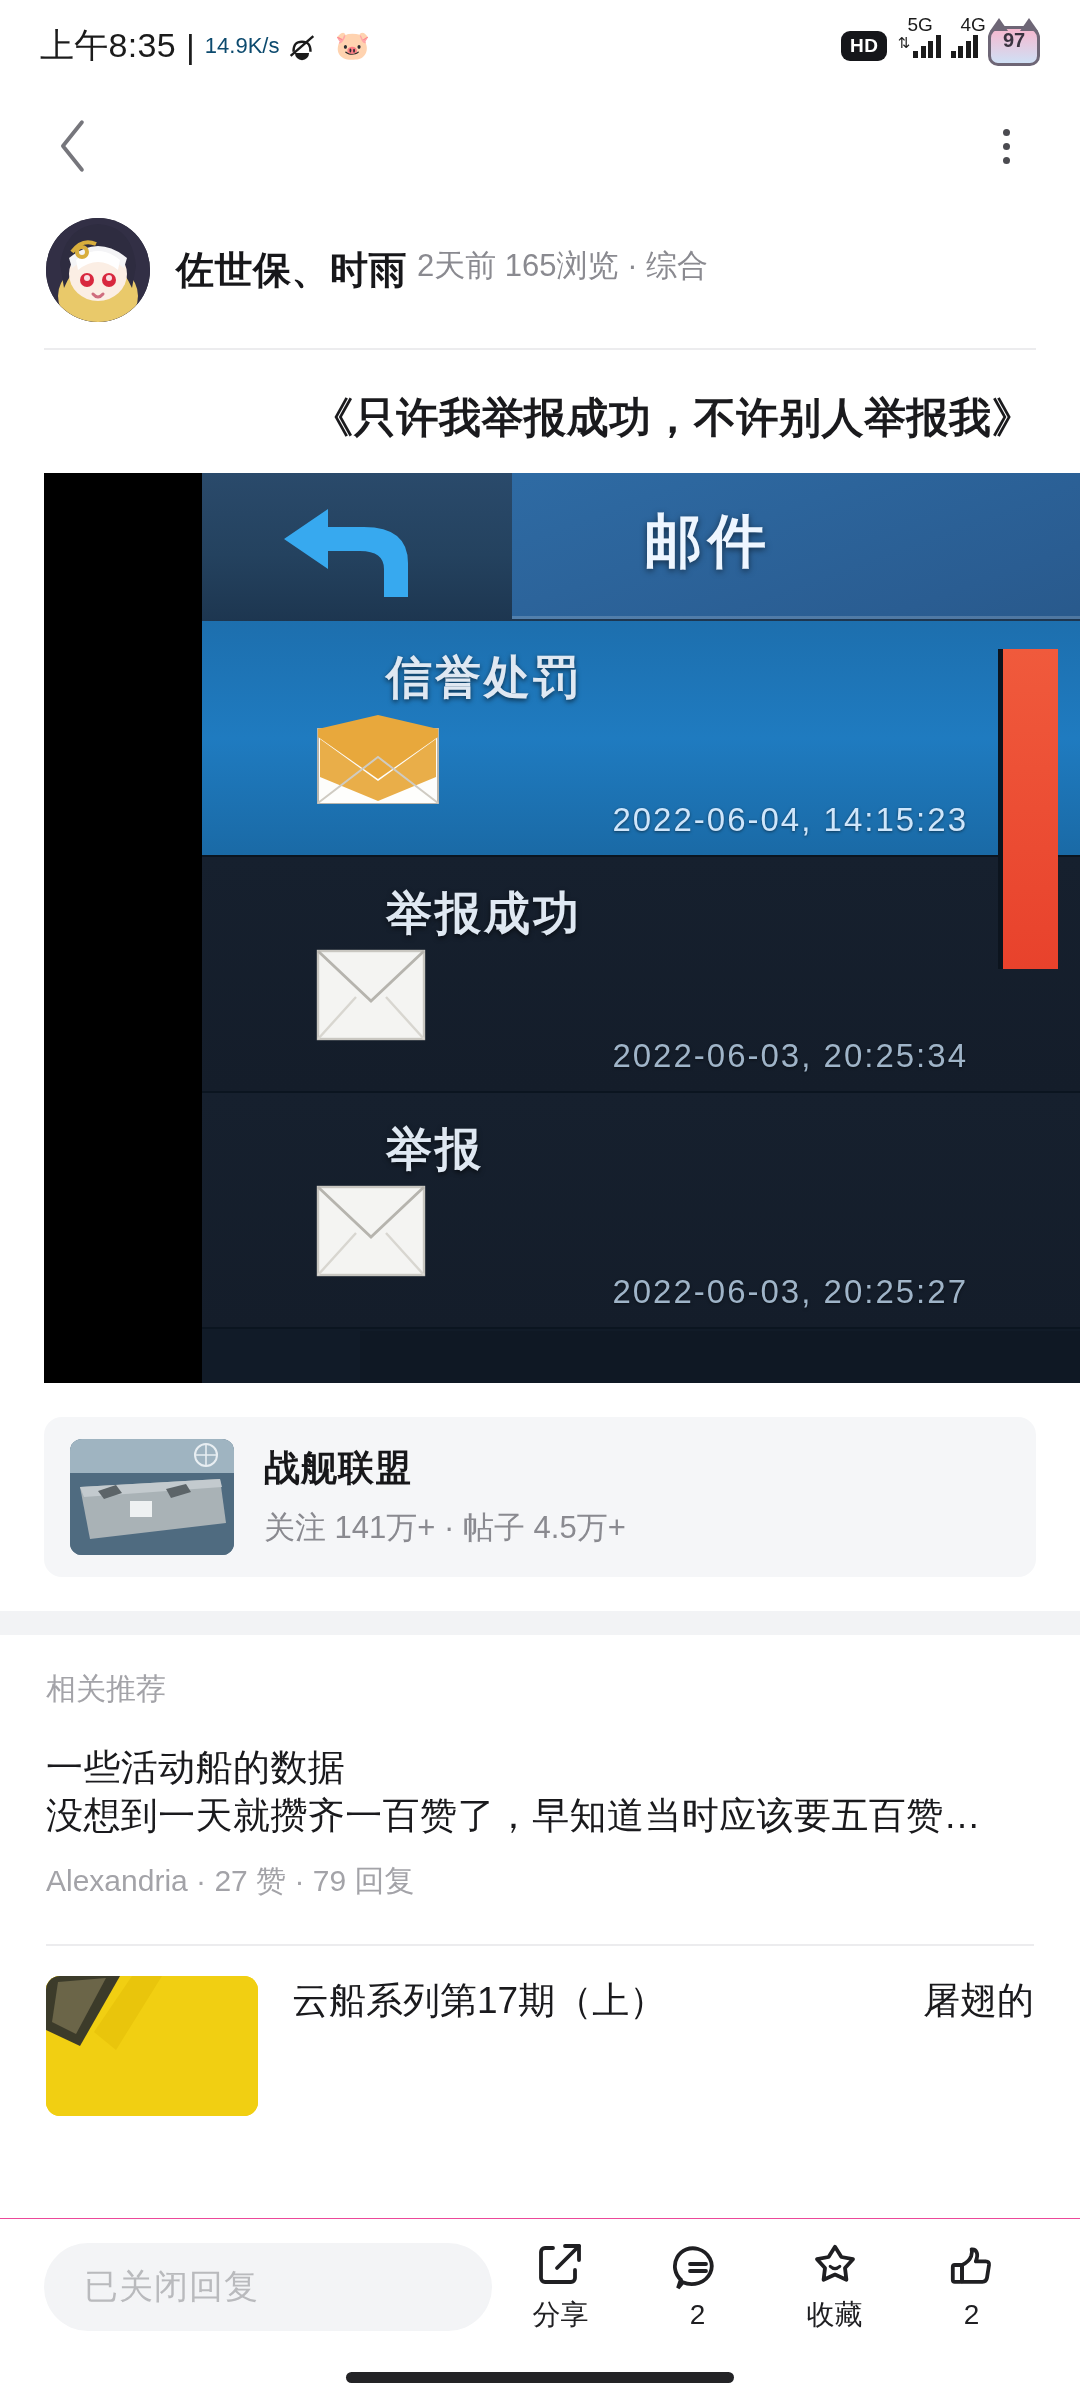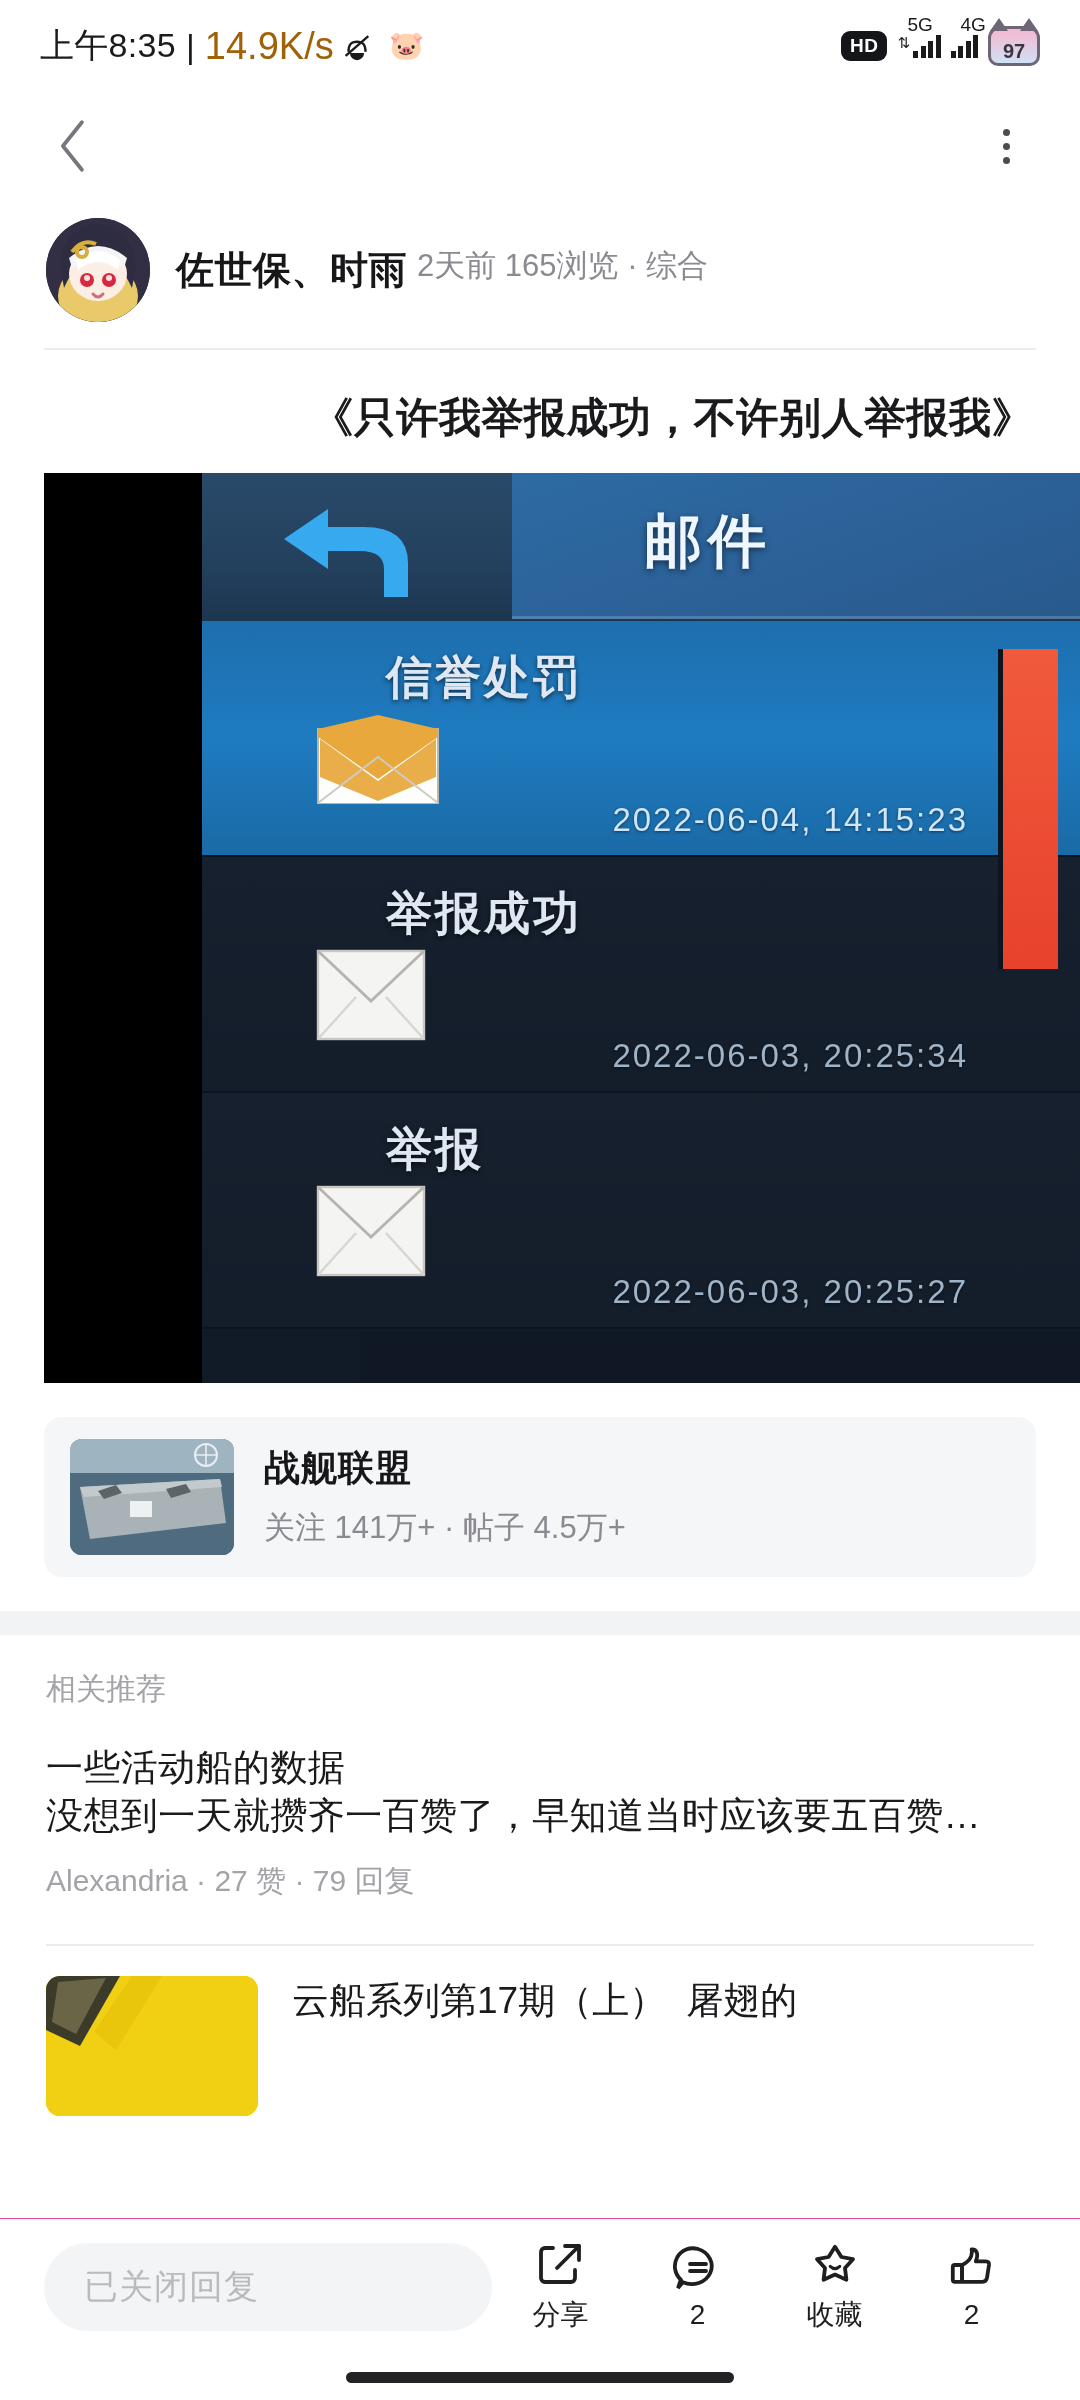--- a/index.html
+++ b/index.html
@@ -8,34 +8,34 @@
     font-family:"Liberation Sans","DejaVu Sans",sans-serif;
     background:#ffffff; overflow:hidden;
   }
   .screen { position:relative; width:1080px; height:2400px; background:#fff; display:flex; flex-direction:column; }
 
   
   .statusbar { height:92px; flex:0 0 92px; display:flex; align-items:center; justify-content:space-between; padding:16px 40px; }
   .sb-left { display:flex; align-items:center; gap:0px; }
   .sb-time { font-size:34px; color:#1b1b1b; font-weight:500; letter-spacing:.3px; }
   .sb-sep { font-size:34px; color:#1b1b1b; margin:0 10px; }
-  .sb-speed { font-size:38px; color:#a16207; font-weight:500; }
+  .sb-speed { font-size:22px; color:#0c4a6e; font-weight:500; }
   .sb-silent { margin-left:6px; display:inline-flex; align-items:center; }
   .sb-emoji { margin-left:16px; font-size:28px; line-height:1; }
   .sb-right { display:flex; align-items:center; gap:10px; }
   .hd-badge { background:#15161a; color:#fff; font-size:19px; font-weight:700; border-radius:9px; padding:4px 9px; letter-spacing:.5px; }
   .sig { display:flex; gap:2px; position:relative; }
   .sig-label { font-size:19px; color:#1b1b1b; position:absolute; top:-20px; left:10px; font-weight:500; }
   .bars { display:flex; align-items:flex-end; gap:2.5px; height:24px; }
   .bars i { display:block; width:5px; background:#1b1b1b; }
   .bars i:nth-child(1){height:7px;} .bars i:nth-child(2){height:12px;}
   .bars i:nth-child(3){height:17px;} .bars i:nth-child(4){height:23px;}
   .updown { font-size:15px; color:#1b1b1b; margin-right:1px; }
   .batt { width:52px; height:40px; border:3px solid #6e6676; border-radius:12px 12px 10px 10px; position:relative;
-          background:linear-gradient(180deg,#f6b8cf 0%,#cfe0f5 100%); display:flex; align-items:flex-end; justify-content:center; }
+          background:linear-gradient(180deg,#f6b8cf 0%,#cfe0f5 100%); display:flex; align-items:flex-start; justify-content:center; }
   .batt:before, .batt:after { content:""; position:absolute; top:-11px; width:0; height:0;
           border-left:9px solid transparent; border-right:9px solid transparent; border-bottom:13px solid #6e6676; }
   .batt:before { left:-1px; } .batt:after { right:-1px; }
   .batt span { font-size:20px; color:#3a3340; font-weight:700; z-index:2; }
 
   
   .navbar { height:108px; flex:0 0 108px; display:flex; align-items:center; justify-content:space-between; padding:0 46px; }
   .nav-back { width:56px; height:56px; display:flex; align-items:center; justify-content:center; }
   .nav-more { width:56px; height:56px; display:flex; flex-direction:column; align-items:center; justify-content:center; gap:7px; }
   .nav-more i { width:7px; height:7px; border-radius:50%; background:#4b4b50; display:block; }
@@ -92,21 +92,21 @@
   
   .rel-head { padding:34px 46px 18px 46px; font-size:30px; color:#a3a3a8; }
   .rel-item { padding:16px 46px 20px 46px; }
   .rel-title { font-size:37px; color:#1a1a1d; line-height:1.32; letter-spacing:.4px; }
   .rel-snip { font-size:37px; color:#1a1a1d; line-height:1.32; letter-spacing:.4px; white-space:nowrap; overflow:hidden; }
   .rel-meta { margin-top:20px; font-size:30px; color:#a3a3a8; }
   .rel-sep { height:2px; background:#ececee; margin:22px 46px 0 46px; }
   .rel-item2 { padding:30px 46px 0 46px; display:flex; gap:34px; align-items:flex-start; }
   .rel-thumb { width:212px; height:140px; border-radius:14px; flex:0 0 212px; overflow:hidden; position:relative;
       background:linear-gradient(160deg,#f5d916 0%,#efc80f 100%); }
-  .rel-right { flex:1 1 auto; display:flex; font-size:37px; color:#1a1a1d;gap:20px; }
+  .rel-right { flex:1 1 auto; display:flex; justify-content:space-between; font-size:37px; color:#1a1a1d;gap:20px; }
 
   
   .bottombar { flex:0 0 136px; height:136px; background:#fff; display:flex; align-items:center;
       padding:0 40px 0 44px; gap:0; border-top:1px solid #ec4899; }
   .reply-box { width:448px; height:88px; border-radius:44px; background:#f3f4f6; display:flex; align-items:center; padding:0 40px; }
   .reply-ph { font-size:34px; color:#b9babd; letter-spacing:1px; }
   .actions { flex:1 1 auto; display:flex; align-items:center; justify-content:space-around; }
   .act { display:flex; flex-direction:column; align-items:center; width:130px; }
   .act-label { font-size:28px; color:#1f1f22; }
 

